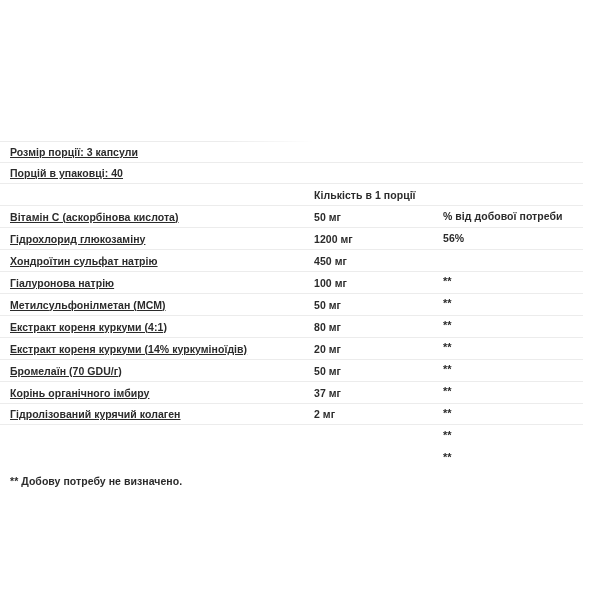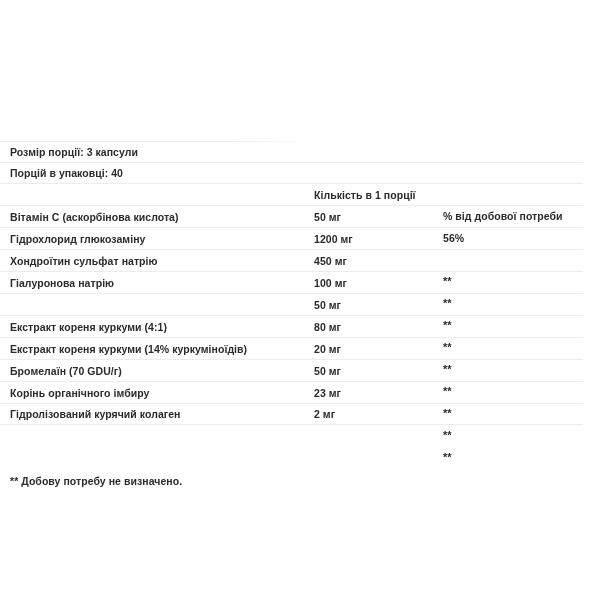--- a/index.html
+++ b/index.html
@@ -55,20 +55,21 @@
   .row.bottom-rule {
     border-bottom: 1px solid #ececec;
   }
 
   .cell-name {
     font-size: 10.5px;
     font-weight: bold;
     color: #2b2b2b;
     letter-spacing: 0.05px;
     white-space: nowrap;
+    text-decoration: underline;
   }
 
   .cell-amount {
     position: absolute;
     left: 314px;
     font-size: 10.5px;
     font-weight: bold;
     color: #2b2b2b;
     letter-spacing: 0.05px;
     white-space: nowrap;
@@ -147,20 +148,21 @@
     <span class="cell-dv marker">**</span>
   </div>
 
   <div class="row">
     <span class="cell-name">Гіалуронова натрію</span>
     <span class="cell-amount">100 мг</span>
     <span class="cell-dv marker">**</span>
   </div>
 
   <div class="row">
+    <span class="cell-name">Метилсульфонілметан (МСМ)</span>
     <span class="cell-amount">50 мг</span>
     <span class="cell-dv marker">**</span>
   </div>
 
   <div class="row">
     <span class="cell-name">Екстракт кореня куркуми (4:1)</span>
     <span class="cell-amount">80 мг</span>
     <span class="cell-dv marker">**</span>
   </div>
 
@@ -171,21 +173,21 @@
   </div>
 
   <div class="row">
     <span class="cell-name">Бромелаїн (70 GDU/г)</span>
     <span class="cell-amount">50 мг</span>
     <span class="cell-dv marker">**</span>
   </div>
 
   <div class="row">
     <span class="cell-name">Корінь органічного імбиру</span>
-    <span class="cell-amount">23 мг</span>
+    <span class="cell-amount">37 мг</span>
     <span class="cell-dv marker">**</span>
   </div>
 
   <div class="row bottom-rule">
     <span class="cell-name">Гідролізований курячий колаген</span>
     <span class="cell-amount">2 мг</span>
     <span class="cell-dv marker">**</span>
   </div>
 
 </div>

